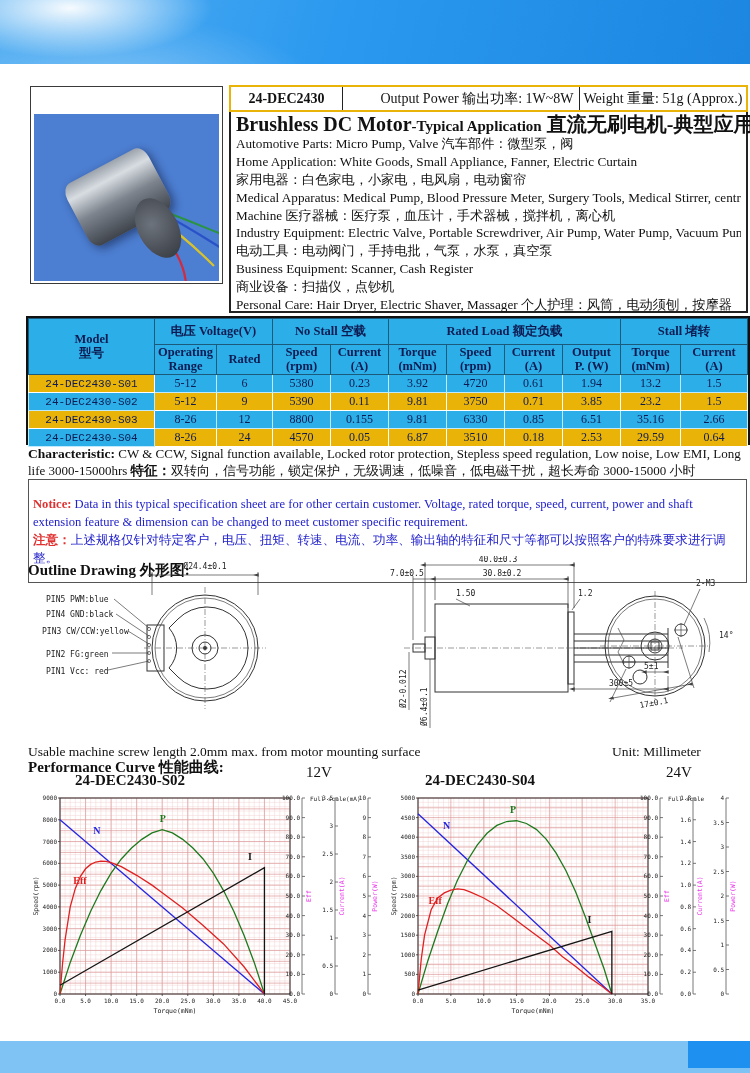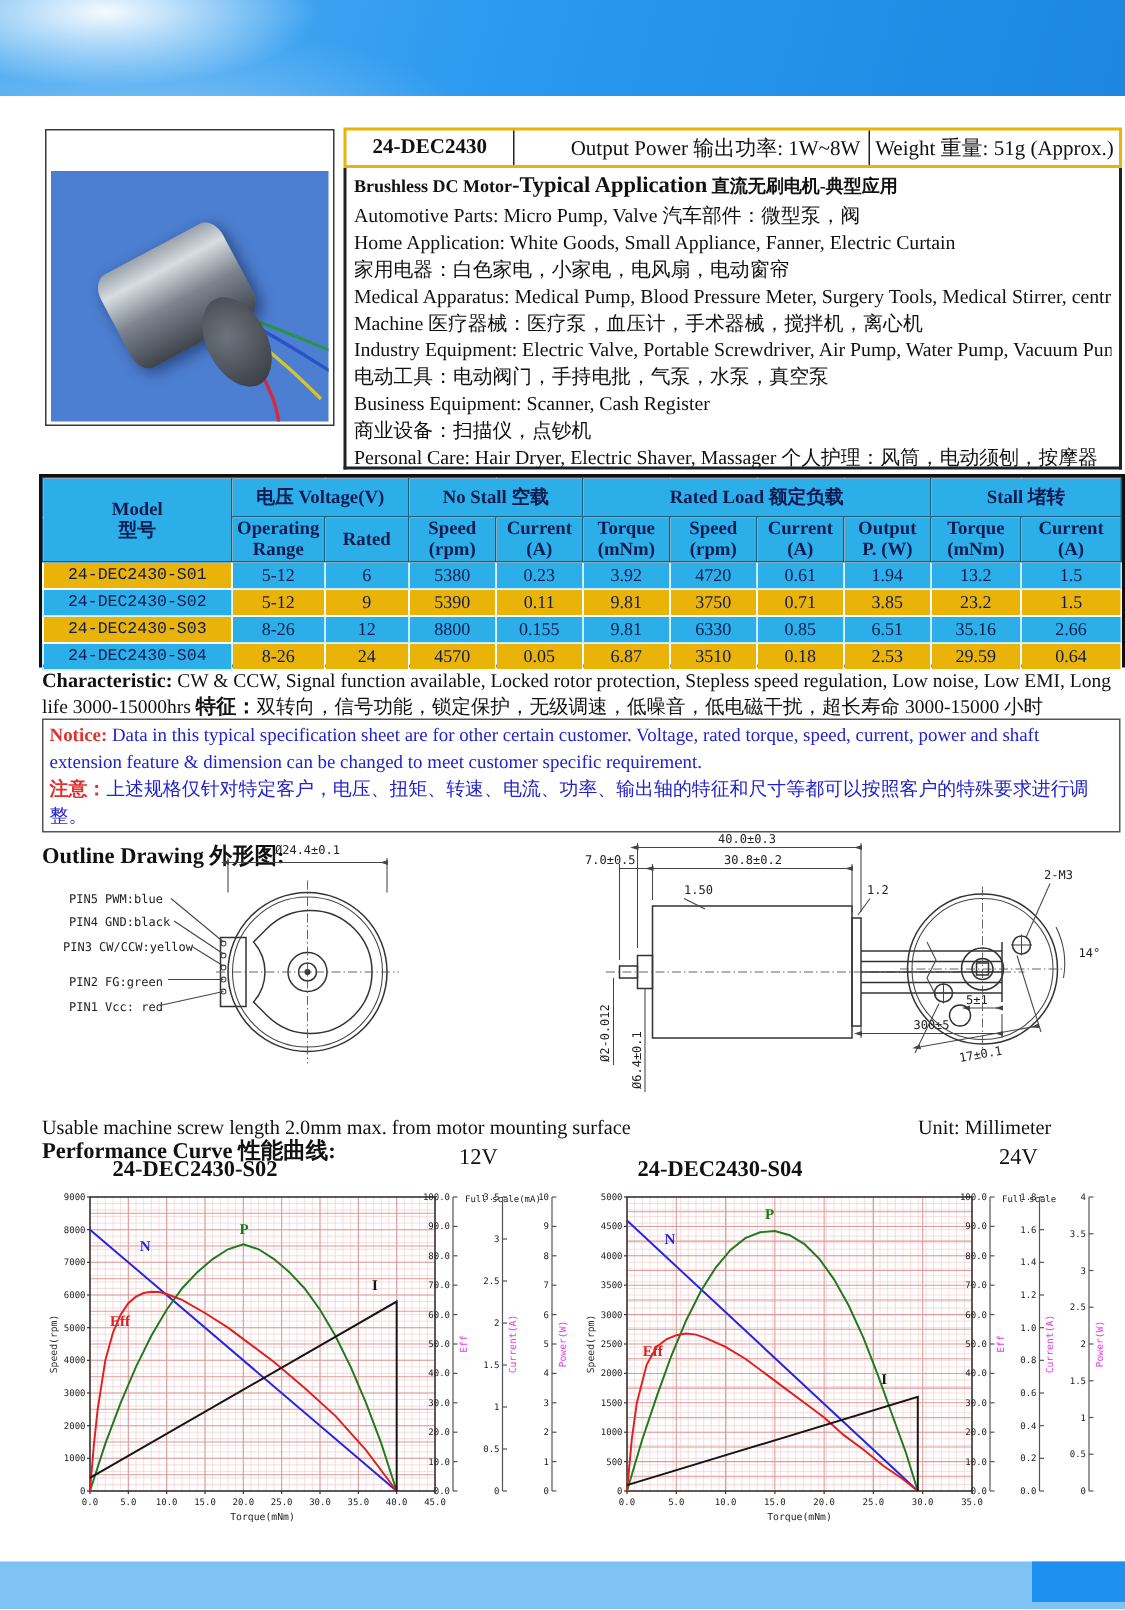--- a/index.html
+++ b/index.html
@@ -29,39 +29,39 @@
   
   .info { position:absolute; left:229px; top:85px; width:519px; }
   .info-row1 { display:flex; border:2px solid #eab308; height:27px; }
   .info-row1 > div { border-right:1px solid #222; display:flex; align-items:center; justify-content:center; font-size:14px; }
   .info-row1 > div:last-child { border-right:none; }
   .cell-model { width:112px; font-weight:bold; }
   .cell-power { width:205px;margin-left:32px; }
   .cell-weight { flex:1; }
   .apps { border:2px solid #222; border-top:none; padding:1px 5px 0 5px; height:201px; }
   .apps-title { font-size:15px; font-weight:bold; height:22px; line-height:22px; white-space:nowrap; }
-  .apps-title .t-big { font-size:12px; }
+  .apps-title .t-big { font-size:20px; }
   .apps-line { font-size:13.2px; height:17.9px; line-height:17.9px; white-space:nowrap; overflow:hidden; }
 
   
   .spec { position:absolute; left:28px; top:318px; width:720px; border-collapse:collapse; table-layout:fixed; }
   .spec th, .spec td { border:1px solid #1b5a7a; text-align:center; vertical-align:middle; color:#0d1b52; overflow:hidden; }
   .spec th { background:#2cafe8; font-size:12.5px; font-weight:bold; white-space:pre-line; line-height:1.1; }
   .spec .grp { height:26px; }
   .spec .sub th { height:30px; }
   .spec td { height:18px; font-size:12px; }
   .spec td.model { font-family:"Liberation Mono", monospace; font-size:11px; }
   .spec td.med  { background:#2cafe8; border-color:#bfeafe; }
   .spec td.light{ background:#eab308; border-color:#ffffff; }
   .spec-wrap { position:absolute; left:26px; top:316px; width:724px; height:129px; border:2px solid #111; }
 
   
   .charac { position:absolute; left:28px; top:446px; width:720px; font-size:13px; line-height:16.5px; }
   .charac b { font-size:13.5px; }
-  .notice { position:absolute; left:28px; top:479px; width:719px; border:1px solid #555; padding:1px 4px;
+  .notice { position:absolute; left:28px; top:479px; width:719px; border:1px solid #555; padding:15px 4px;
             font-size:12.6px; line-height:18px; }
   .blue { color:#2222cc; }
   .red  { color:#e03030; font-weight:bold; }
   .outline-title { position:absolute; left:28px; top:561px; font-size:15px; font-weight:bold; }
 
   
   .outline-svg { position:absolute; left:28px; top:556px; }
   .outline-svg text { font-family:"DejaVu Sans Mono", monospace; font-size:8px; fill:#222; }
   .thin { stroke:#333; stroke-width:1; fill:none; }
   .dim  { stroke:#444; stroke-width:.7; fill:none; }

